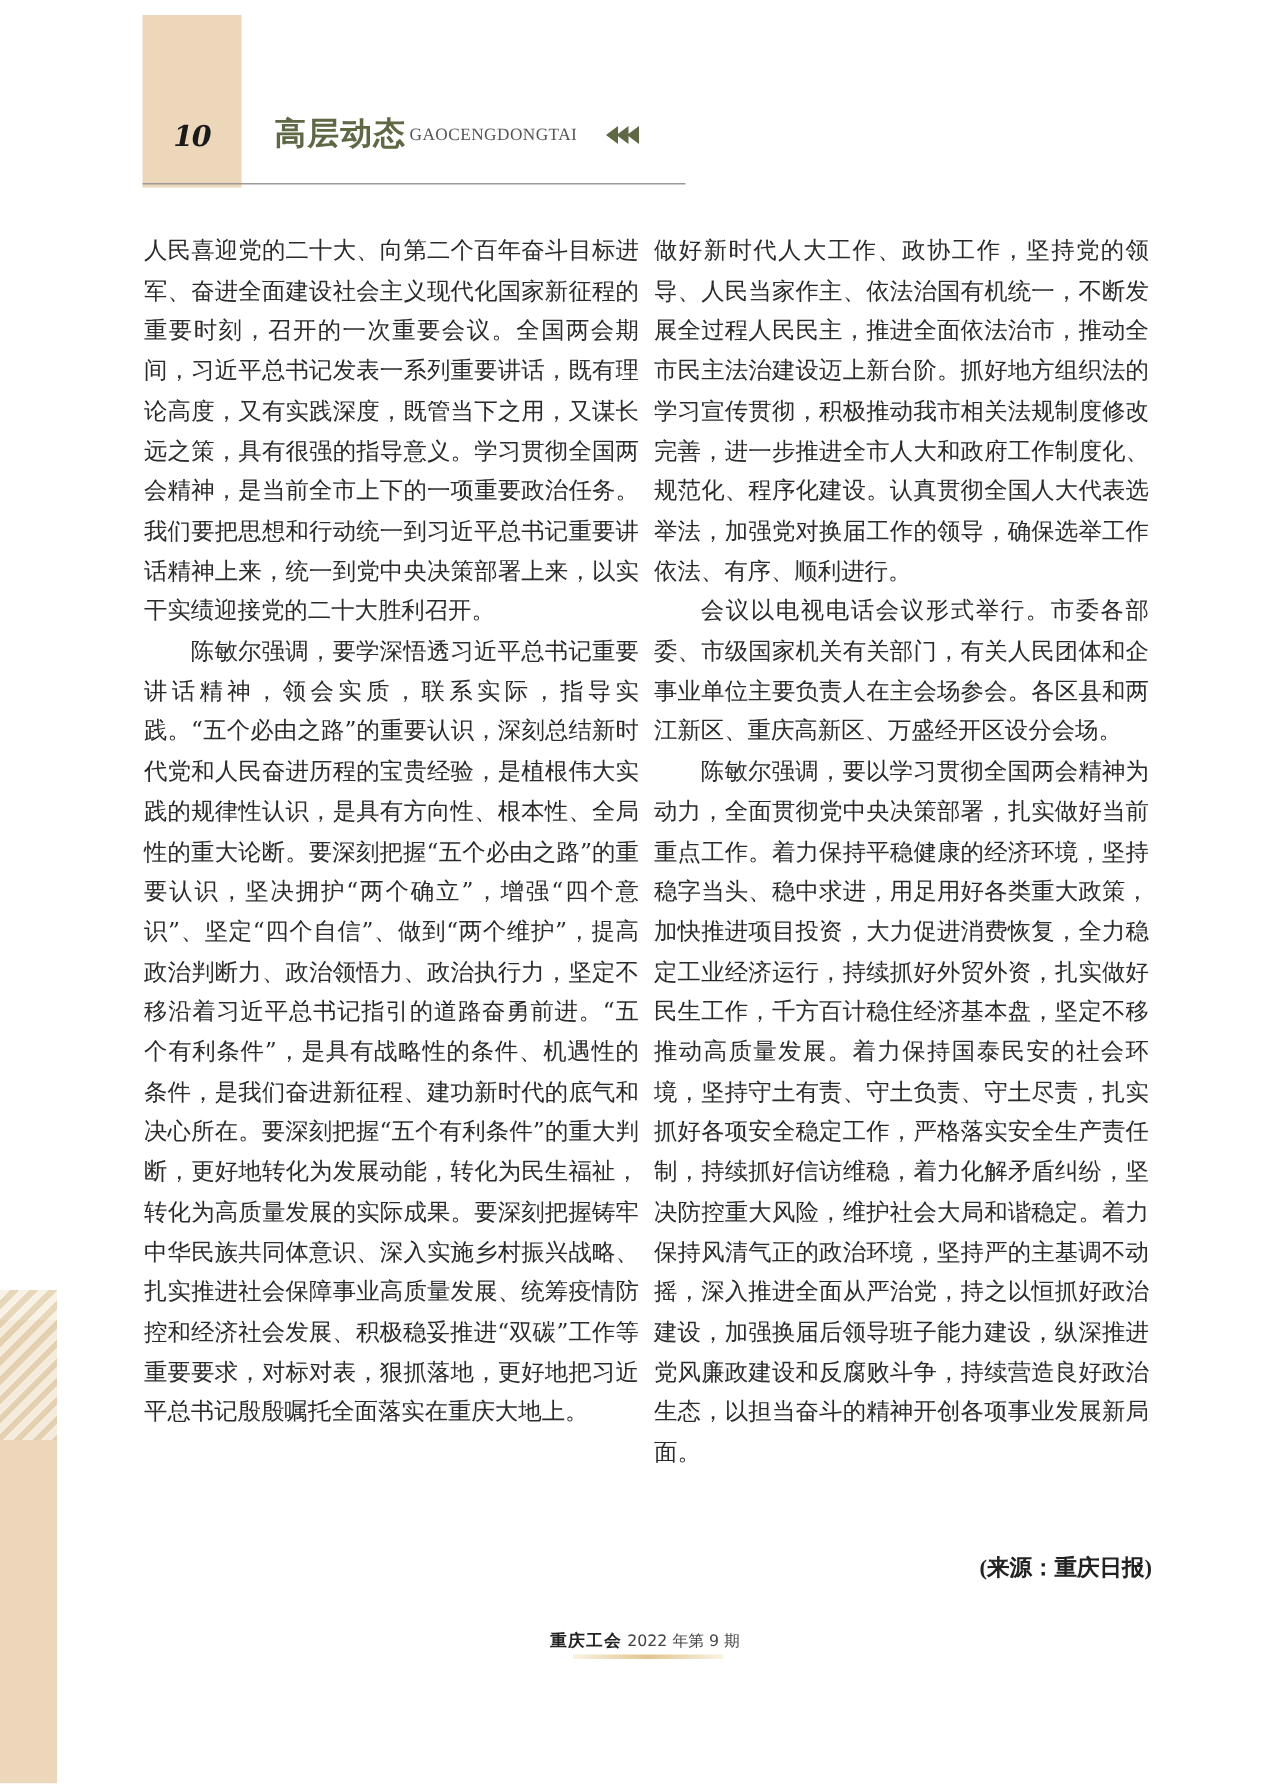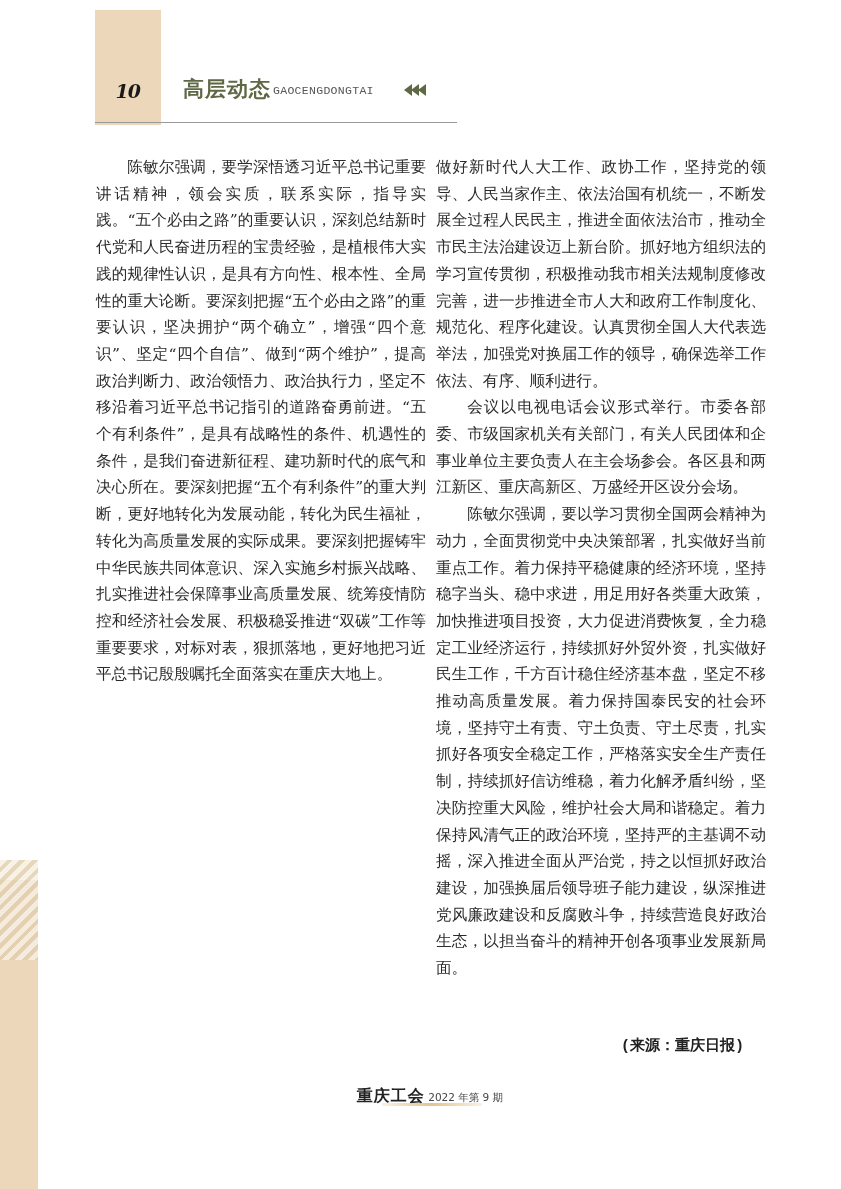--- a/index.html
+++ b/index.html
@@ -18,48 +18,48 @@
     font-family: "DejaVu Serif", serif; font-weight: bold; font-style: italic;
     font-size: 19px; color: #1a1a1a; letter-spacing: -1px; text-align: right;
   }
   .section-title {
     position: absolute; left: 183px; top: 75px;
     font-family: "DejaVu Sans", sans-serif; font-weight: bold;
     font-size: 21px; color: #5e6845; letter-spacing: 1px;
   }
   .section-title-en {
     position: absolute; left: 273px; top: 84px;
-    font-family: Liberation Mono, monospace; font-size: 11.5px; color: #555;
+    font-family: Liberation Serif, serif; font-size: 11.5px; color: #555;
     letter-spacing: 0.3px;
   }
   .rewind-icon {
     position: absolute; left: 404px; top: 84px; width: 22px; height: 12px;
   }
   .header-rule {
     position: absolute; left: 95px; top: 122px; width: 362px; height: 1px;
     background: #9a9a9a;
   }
   .col {
     position: absolute; top: 154px; width: 330px;
     font-size: 15.6px; line-height: 26.7px; text-align: justify;
     color: #2b2b2b;
   }
   .col.left { left: 96px; }
   .col.right { left: 436px; }
   .col p { margin: 0; }
   .col p.indent { text-indent: 2em; }
   .source {
-    position: absolute; left: 548px; top: 1036px; width: 196px; text-align: right;
-    font-family: Liberation Mono, monospace; font-weight: bold; font-size: 15px; color: #222;
+    position: absolute; left: 572px; top: 1036px; width: 196px; text-align: right;
+    font-family: Liberation Serif, serif; font-weight: bold; font-size: 15px; color: #222;
   }
   .footer {
     position: absolute; left: 340px; top: 1086px; width: 180px; text-align: center;
     font-family: "DejaVu Sans", sans-serif; font-size: 10.5px; color: #444;
   }
-  .footer .mag { font-family: Liberation Sans, sans-serif; font-weight: bold; font-size: 16px; color: #222; letter-spacing: 1px; }
+  .footer .mag { font-family: Liberation Sans, sans-serif; font-weight: bold; font-size: 11px; color: #222; letter-spacing: 1px; }
   .footer-bar {
     position: absolute; left: 382px; top: 1103px; width: 100px; height: 3px;
     background: linear-gradient(to right, rgba(236,212,160,0.3), #e2c48f, rgba(236,212,160,0.3));
   }
   .side-strip {
     position: absolute; left: 0; top: 880px; width: 38px; height: 309px;
     background: #ecd7bb;
   }
   .side-stripes {
     position: absolute; left: 0; top: 860px; width: 38px; height: 100px;
@@ -75,20 +75,21 @@
 <div class="section-title">高层动态</div>
 <div class="section-title-en">GAOCENGDONGTAI</div>
 <svg class="rewind-icon" viewBox="0 0 22 12">
   <polygon points="0,6 8,0 8,12" fill="#5e6845"></polygon>
   <polygon points="7,6 15,0 15,12" fill="#5e6845"></polygon>
   <polygon points="14,6 22,0 22,12" fill="#5e6845"></polygon>
 </svg>
 <div class="header-rule"></div>
 
 <div class="col left">
+  <p>人民喜迎党的二十大、向第二个百年奋斗目标进军、奋进全面建设社会主义现代化国家新征程的重要时刻，召开的一次重要会议。全国两会期间，习近平总书记发表一系列重要讲话，既有理论高度，又有实践深度，既管当下之用，又谋长远之策，具有很强的指导意义。学习贯彻全国两会精神，是当前全市上下的一项重要政治任务。我们要把思想和行动统一到习近平总书记重要讲话精神上来，统一到党中央决策部署上来，以实干实绩迎接党的二十大胜利召开。</p>
   <p class="indent">陈敏尔强调，要学深悟透习近平总书记重要讲话精神，领会实质，联系实际，指导实践。“五个必由之路”的重要认识，深刻总结新时代党和人民奋进历程的宝贵经验，是植根伟大实践的规律性认识，是具有方向性、根本性、全局性的重大论断。要深刻把握“五个必由之路”的重要认识，坚决拥护“两个确立”，增强“四个意识”、坚定“四个自信”、做到“两个维护”，提高政治判断力、政治领悟力、政治执行力，坚定不移沿着习近平总书记指引的道路奋勇前进。“五个有利条件”，是具有战略性的条件、机遇性的条件，是我们奋进新征程、建功新时代的底气和决心所在。要深刻把握“五个有利条件”的重大判断，更好地转化为发展动能，转化为民生福祉，转化为高质量发展的实际成果。要深刻把握铸牢中华民族共同体意识、深入实施乡村振兴战略、扎实推进社会保障事业高质量发展、统筹疫情防控和经济社会发展、积极稳妥推进“双碳”工作等重要要求，对标对表，狠抓落地，更好地把习近平总书记殷殷嘱托全面落实在重庆大地上。</p>
 </div>
 
 <div class="col right">
   <p>做好新时代人大工作、政协工作，坚持党的领导、人民当家作主、依法治国有机统一，不断发展全过程人民民主，推进全面依法治市，推动全市民主法治建设迈上新台阶。抓好地方组织法的学习宣传贯彻，积极推动我市相关法规制度修改完善，进一步推进全市人大和政府工作制度化、规范化、程序化建设。认真贯彻全国人大代表选举法，加强党对换届工作的领导，确保选举工作依法、有序、顺利进行。</p>
   <p class="indent">会议以电视电话会议形式举行。市委各部委、市级国家机关有关部门，有关人民团体和企事业单位主要负责人在主会场参会。各区县和两江新区、重庆高新区、万盛经开区设分会场。</p>
   <p class="indent">陈敏尔强调，要以学习贯彻全国两会精神为动力，全面贯彻党中央决策部署，扎实做好当前重点工作。着力保持平稳健康的经济环境，坚持稳字当头、稳中求进，用足用好各类重大政策，加快推进项目投资，大力促进消费恢复，全力稳定工业经济运行，持续抓好外贸外资，扎实做好民生工作，千方百计稳住经济基本盘，坚定不移推动高质量发展。着力保持国泰民安的社会环境，坚持守土有责、守土负责、守土尽责，扎实抓好各项安全稳定工作，严格落实安全生产责任制，持续抓好信访维稳，着力化解矛盾纠纷，坚决防控重大风险，维护社会大局和谐稳定。着力保持风清气正的政治环境，坚持严的主基调不动摇，深入推进全面从严治党，持之以恒抓好政治建设，加强换届后领导班子能力建设，纵深推进党风廉政建设和反腐败斗争，持续营造良好政治生态，以担当奋斗的精神开创各项事业发展新局面。</p>
 </div>
 
 <div class="source">(来源：重庆日报)</div>

